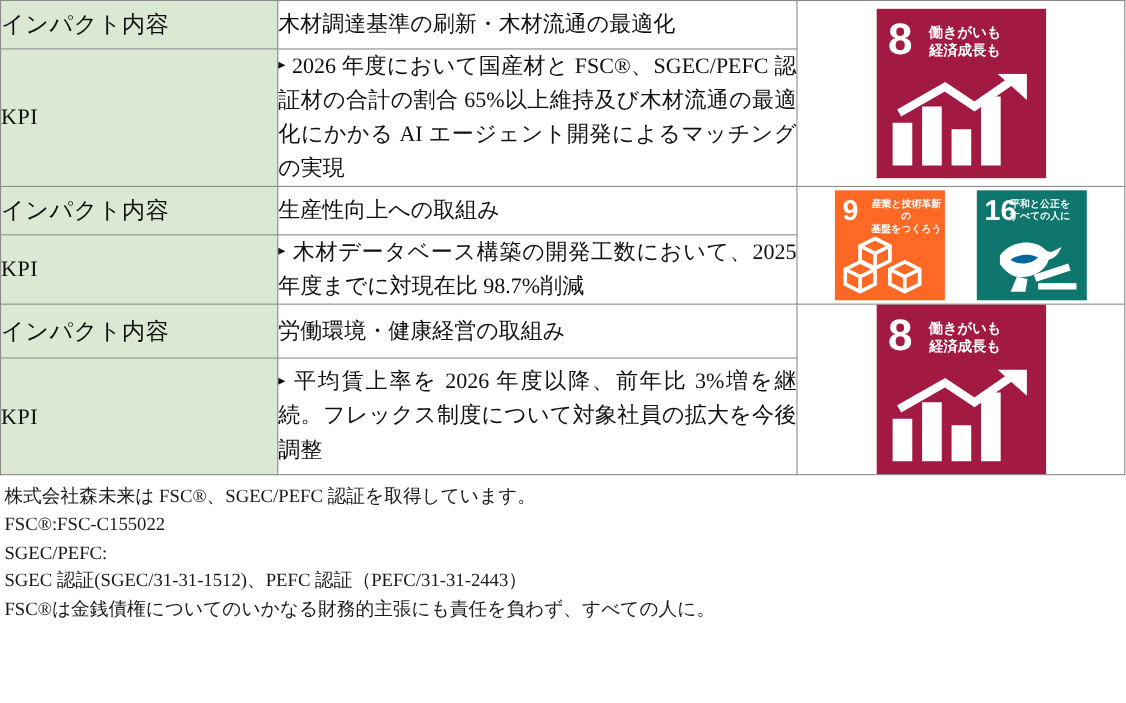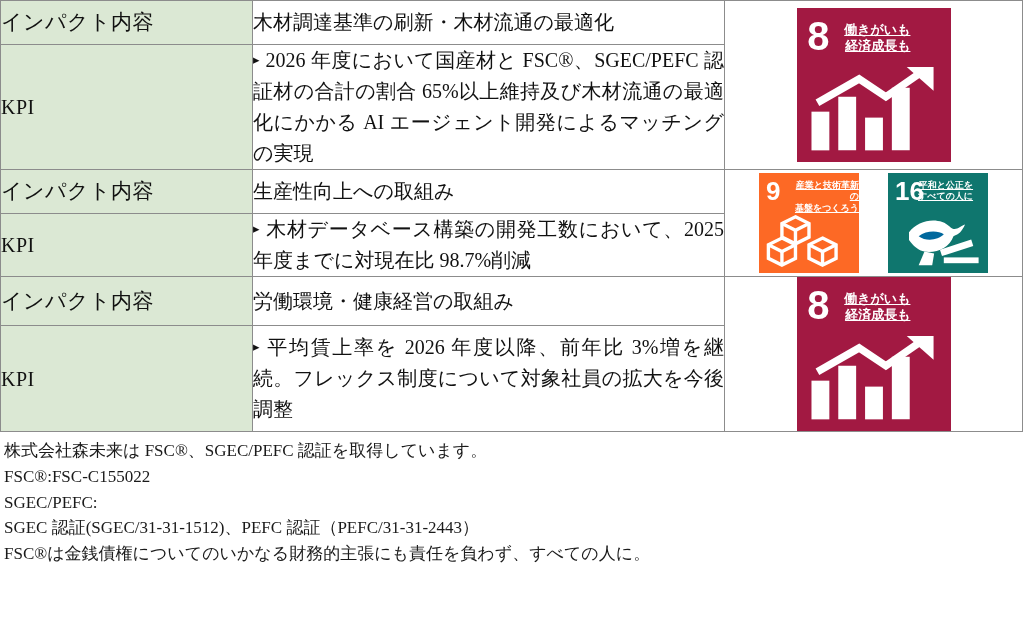--- a/index.html
+++ b/index.html
@@ -97,23 +97,22 @@
   }
   .sdg.big .num { font-size: 40px; }
   .sdg.mid .num { font-size: 26px; }
   .sdg .ttl {
     position: absolute;
     left: 30%;
     top: 7%;
     font-size: 9px;
     font-weight: bold;
     line-height: 1.25;
-    text-align: right;
+    text-align: center;
     white-space: pre-line;
-    text-decoration: underline;
   }
   .sdg.big .ttl { font-size: 13px; left: 31%; top: 9%; }
   .sdg-8 { background: #a21942; }
   .sdg-9 { background: #fd6925; }
   .sdg-16 { background: #0f766e; margin-left: 29px; }
   .sdg .art {
     position: absolute;
     left: 0; right: 0; bottom: 4%;
     height: 58%;
   }

